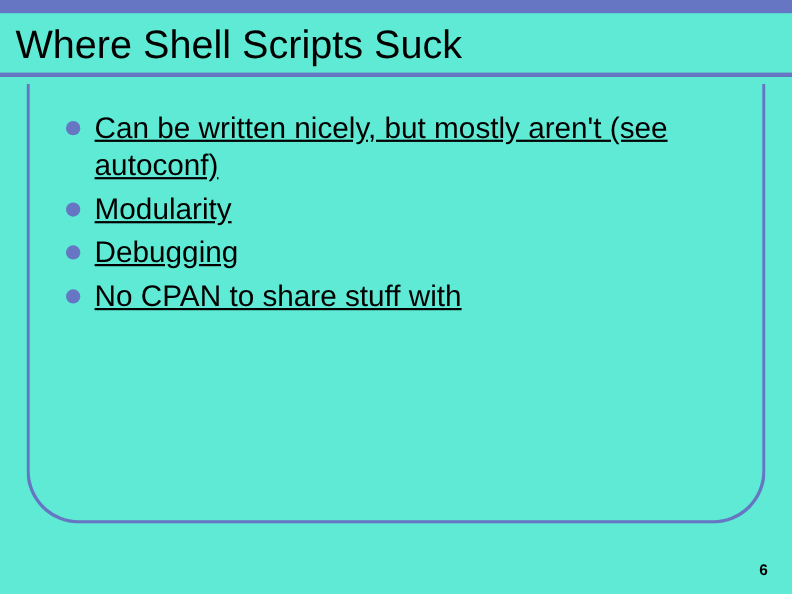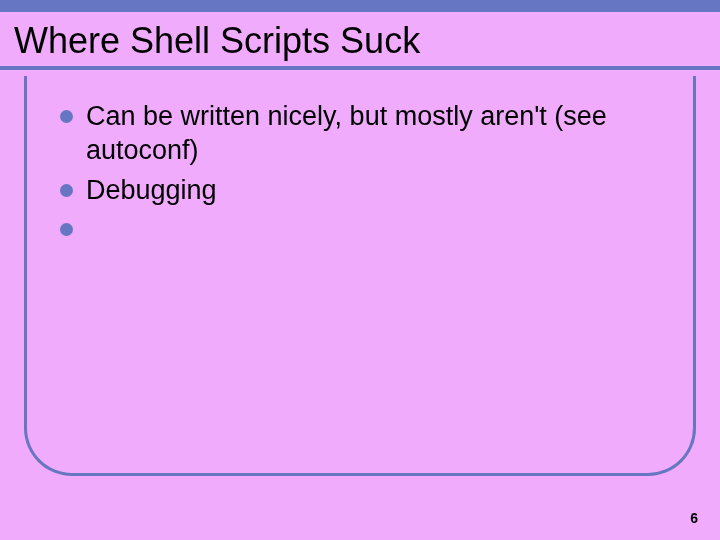--- a/index.html
+++ b/index.html
@@ -8,21 +8,21 @@
     width: 720px;
     height: 540px;
     background: #ffffff;
     font-family: Arial, Helvetica, sans-serif;
     overflow: hidden;
   }
   .slide {
     position: relative;
     width: 720px;
     height: 540px;
-    background: #f0abfc;
+    background: #5eead4;
   }
   .top-band {
     position: absolute;
     top: 0;
     left: 0;
     width: 720px;
     height: 12px;
     background: #6676c2;
   }
   .title-area {
@@ -60,20 +60,21 @@
   .body-content {
     position: absolute;
     top: 100px;
     left: 60px;
     width: 600px;
   }
   .bullet-list {
     list-style: none;
     padding: 0;
     margin: 0;
+    text-decoration: underline;
   }
   .bullet-list li {
     position: relative;
     padding-left: 26px;
     font-size: 27px;
     color: #000000;
     line-height: 1.25;
     margin-bottom: 6px;
   }
   .bullet-dot {
@@ -109,22 +110,27 @@
   <div class="body-frame"></div>
 
   <div class="body-content">
     <ul class="bullet-list">
       <li>
         <span class="bullet-dot"></span>
         <span>Can be written nicely, but mostly aren't (see autoconf)</span>
       </li>
       <li>
         <span class="bullet-dot"></span>
+        <span>Modularity</span>
+      </li>
+      <li>
+        <span class="bullet-dot"></span>
         <span>Debugging</span>
       </li>
       <li>
         <span class="bullet-dot"></span>
+        <span>No CPAN to share stuff with</span>
       </li>
     </ul>
   </div>
 
   <div class="page-number">6</div>
 </div>
 
 </body></html>

